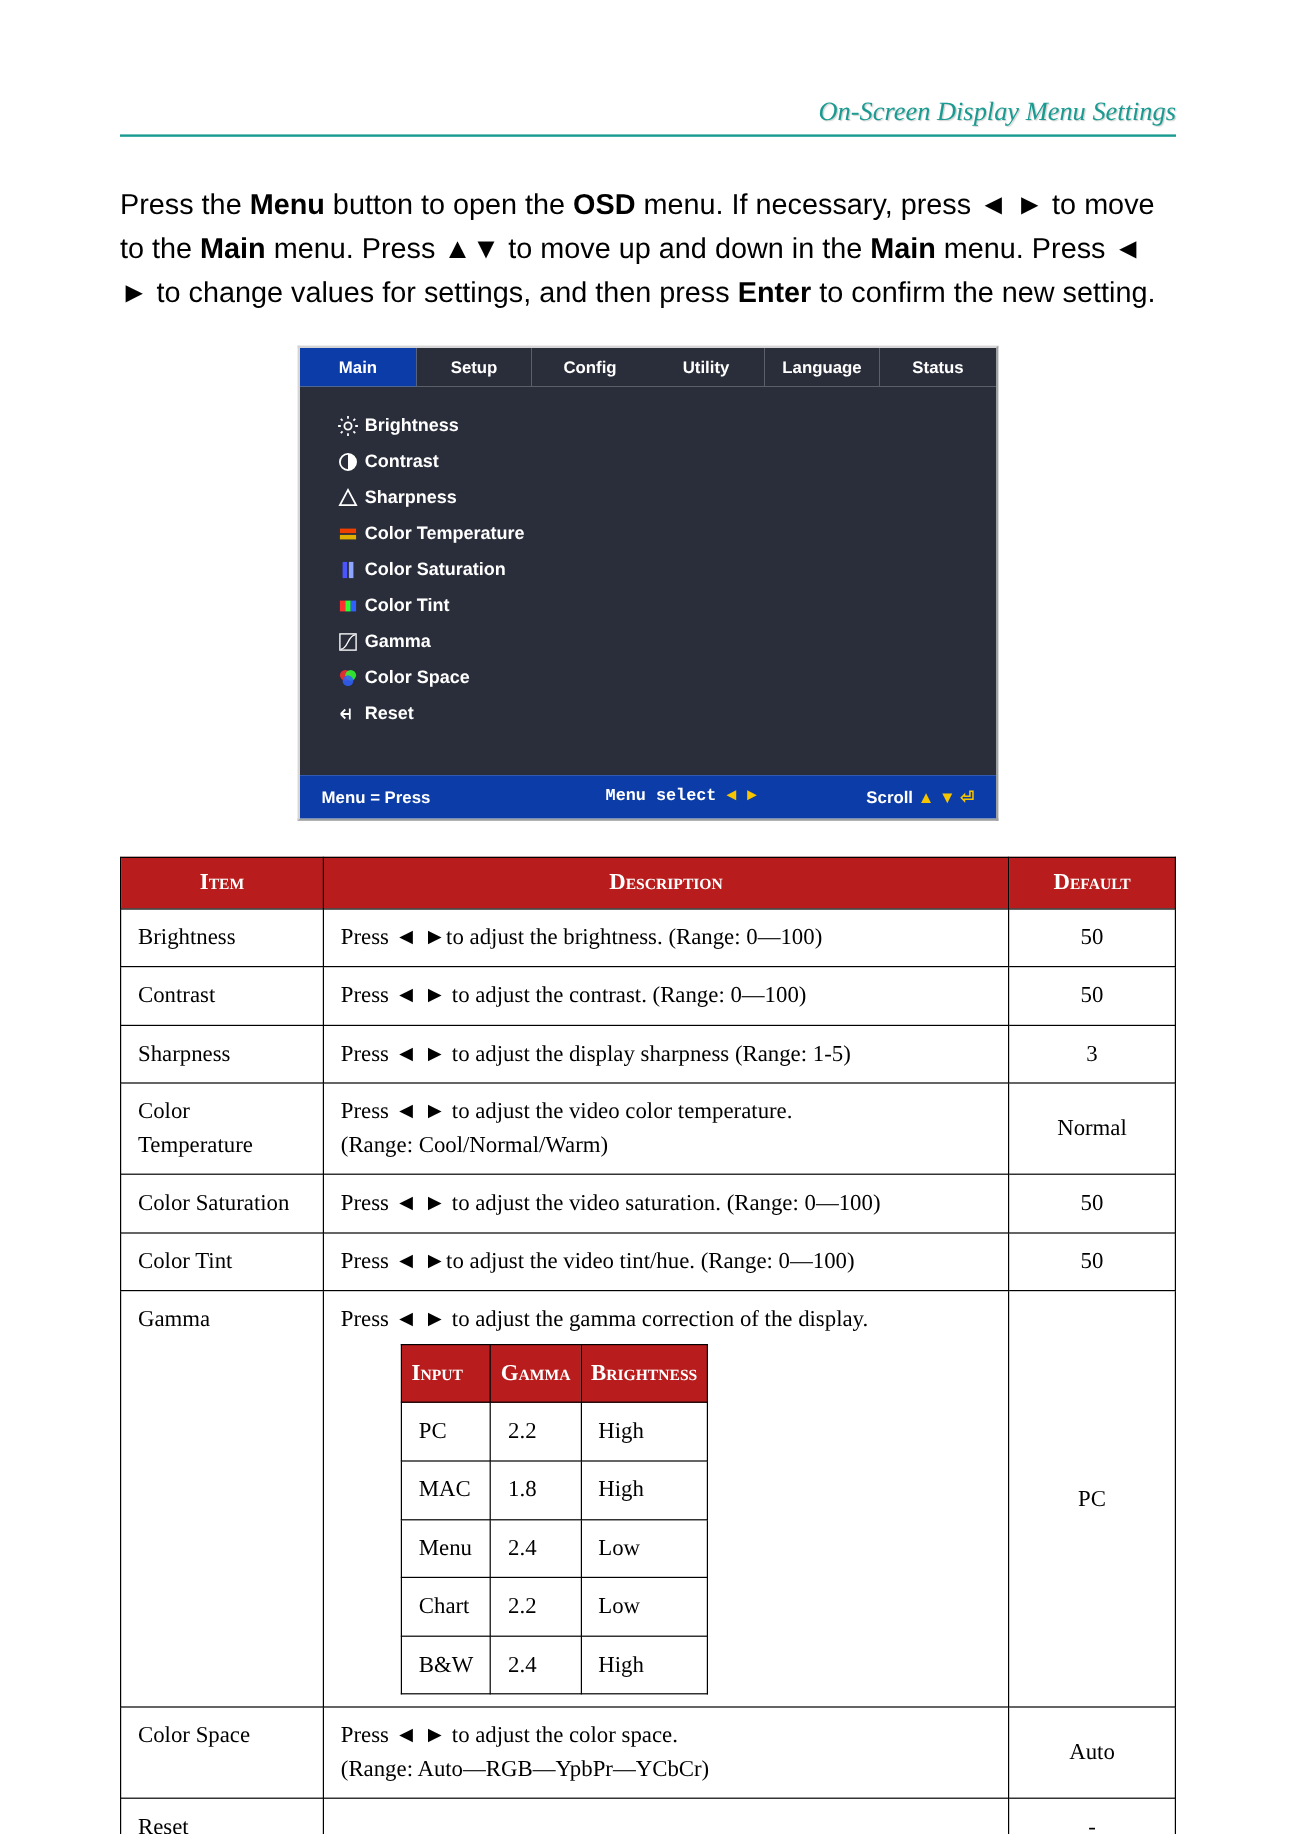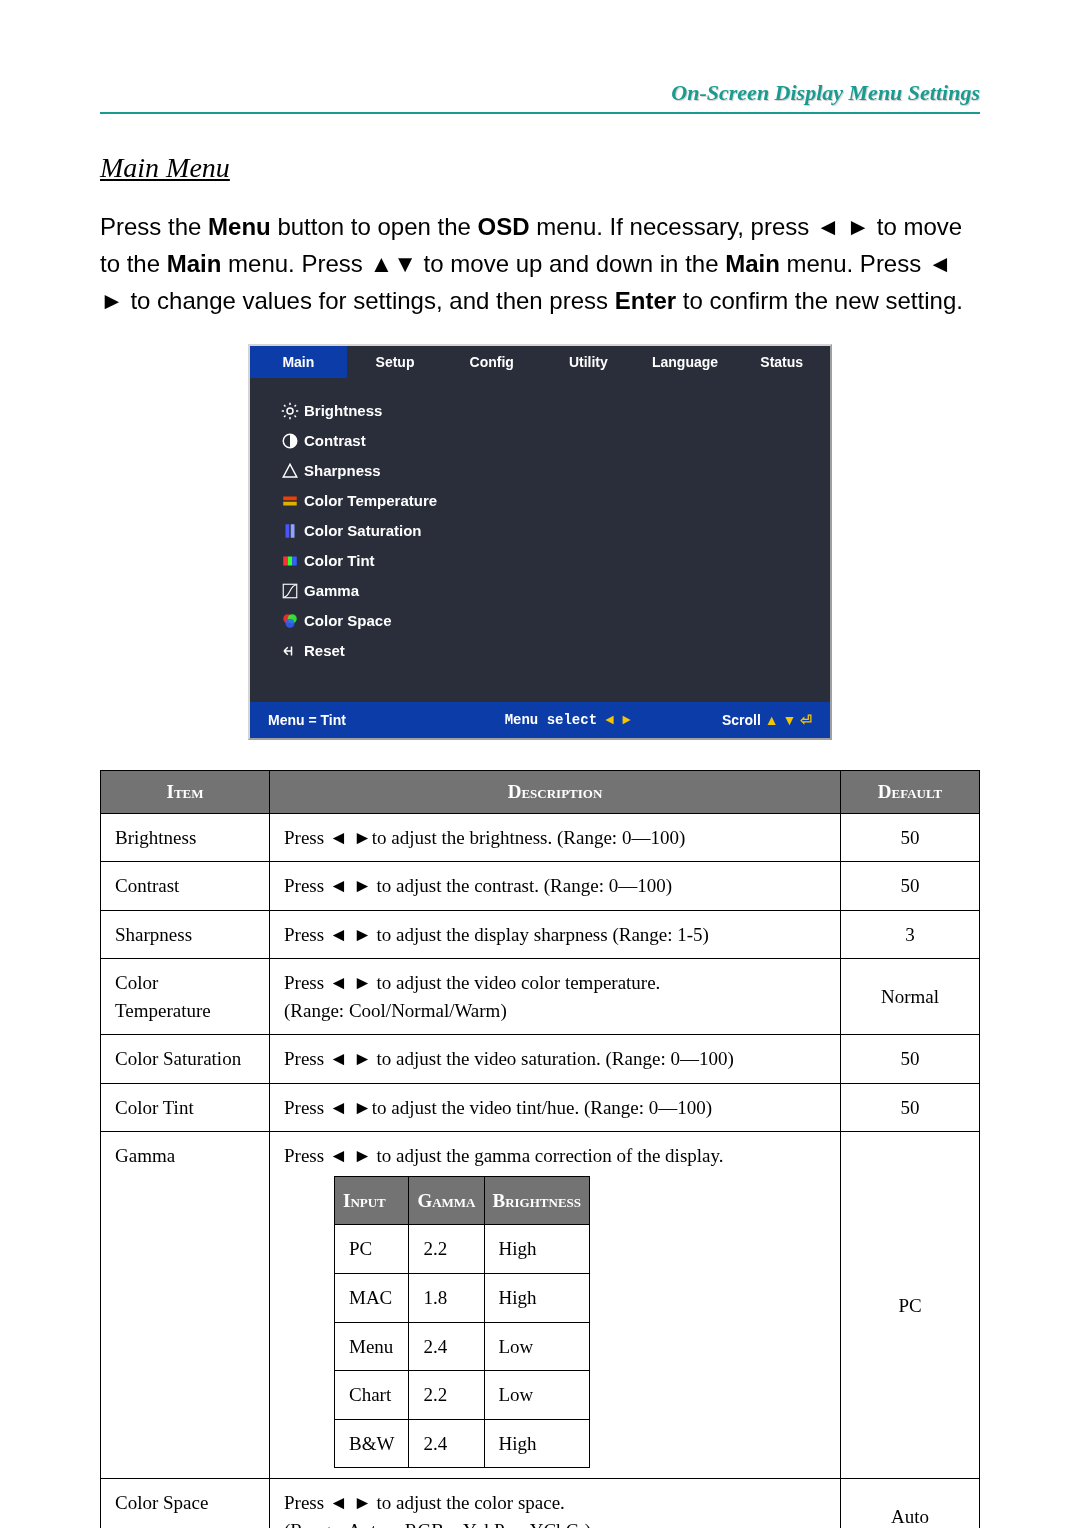--- a/index.html
+++ b/index.html
@@ -9,21 +9,21 @@
     font-family: "Times New Roman", Times, serif;
     color: #000;
     width: 1080px;
   }
   .page {
     padding: 80px 100px 40px 100px;
   }
   .top-header {
     text-align: right;
     font-style: italic;
-    font-weight: bold;
+    font-weight: normal;
     font-size: 22px;
     color: #1a9b91;
     text-shadow: 1px 1px 1px rgba(0,0,0,0.2);
     border-bottom: 2px solid #1a9b91;
     padding-bottom: 6px;
     margin-bottom: 38px;
   }
   .h2 {
     font-size: 28px;
     font-style: italic;
@@ -101,21 +101,21 @@
   
   .ico svg { width: 18px; height: 18px; }
 
   
   table.desc {
     width: 100%;
     border-collapse: collapse;
     font-size: 19px;
   }
   table.desc th {
-    background: #737373;
+    background: #b91c1c;
     color: #fff;
     font-weight: bold;
     padding: 10px 8px;
     border: 1px solid #000;
     font-variant: small-caps;
     font-family: "Times New Roman", serif;
   }
   table.desc td {
     border: 1px solid #000;
     padding: 10px 14px;
@@ -139,21 +139,20 @@
     border: none; padding: 1px 28px 1px 0;
   }
 </style>
 </head>
 <body>
 
 <div class="page">
 
   <div class="top-header">On-Screen Display Menu Settings</div>
 
-  <div class="h2">Main Menu</div>
 
   <div class="intro">
     <span>Press the </span><span class="b">Menu</span><span> button to open the </span><span class="b">OSD</span><span> menu. If necessary, press ◄ ► to move to the </span><span class="b">Main</span><span> menu. Press ▲▼ to move up and down in the </span><span class="b">Main</span><span> menu. Press ◄ ► to change values for settings, and then press </span><span class="b">Enter</span><span> to confirm the new setting.</span>
   </div>
 
   <div class="osd-wrap">
     <div class="osd-tabs">
       <div class="osd-tab sel">Main</div>
       <div class="osd-tab unsel">Setup</div>
       <div class="osd-tab unsel">Config</div>
@@ -248,21 +247,21 @@
         <span class="ico">
           <svg viewBox="0 0 24 24">
               <path d="M4 12 L14 12 M4 12 L9 7 M4 12 L9 17" stroke="#fff" stroke-width="2" fill="none"></path>
               <path d="M14 6 L14 18" stroke="#fff" stroke-width="2"></path>
             </svg>
         </span>
         <span>Reset</span>
       </div>
     </div>
     <div class="osd-foot">
-      <div class="seg">Menu = Tint</div>
+      <div class="seg">Menu = Press</div>
       <div class="seg center">
         <span>Menu select</span><span class="yellow"> ◄ ►</span>
       </div>
       <div class="seg right">
         <span>Scroll</span><span class="yellow"> ▲ ▼ ⏎</span>
       </div>
     </div>
   </div>
 
   <table class="desc">

